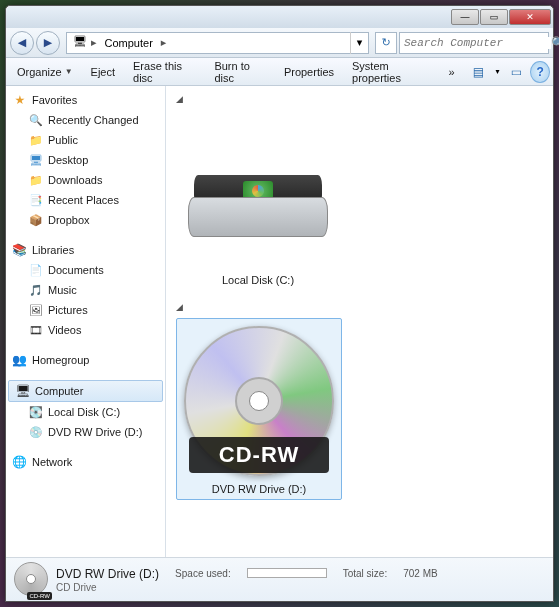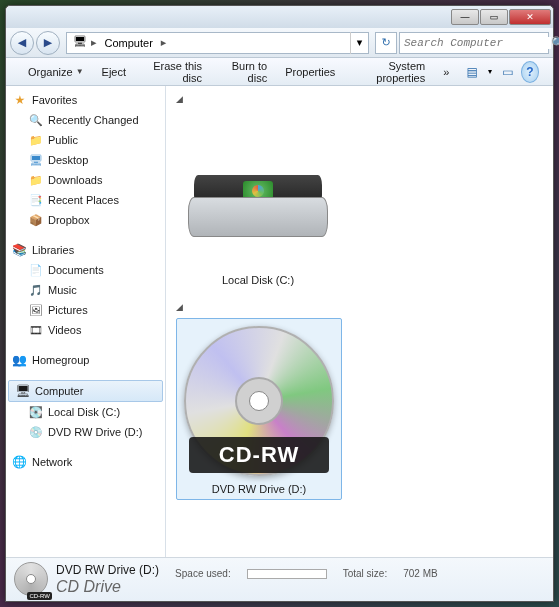--- a/index.html
+++ b/index.html
@@ -21,21 +21,21 @@
 .breadcrumb span { padding: 0 4px; }
 .bc-arrow { color: #555; padding: 0 2px; }
 .bc-icon { width: 16px; height: 16px; margin: 0 2px; }
 .dropdown-btn { width: 18px; height: 22px; border-left: 1px solid #ccc; display:flex; align-items:center; justify-content:center; cursor:pointer; }
 .refresh-btn { width: 22px; height: 22px; border:1px solid #a8b8c8; background:#fff; display:flex;align-items:center;justify-content:center;cursor:pointer; font-size:11px; color:#2a6aaa;}
 .search-box { width: 150px; height: 22px; border: 1px solid #a8b8c8; background:#fff; display:flex; align-items:center; padding: 0 4px; }
 .search-box input { border:none; outline:none; flex:1; font-size:11px; color:#888; font-style:italic;font-family:Liberation Mono, monospace; }
 .search-icon { width:14px; height:14px; color:#2a6aaa; font-size:12px; }
 
 
-.toolbar { height: 28px; background: linear-gradient(#f8faff, #e4ecf4); border-bottom: 1px solid #c0ccd8; display: flex; align-items: center; padding: 0 14px; font-size: 11px; gap: 2px; text-align: right; }
+.toolbar { height: 28px; background: linear-gradient(#f8faff, #e4ecf4); border-bottom: 1px solid #c0ccd8; display: flex; align-items: center; padding: 0 3px; font-size: 11px; gap: 2px; }
 .tb-item { padding: 3px 8px; cursor: pointer; color: #1a1a1a; border-radius: 2px; display:flex; align-items:center; gap:3px;}
 .tb-chevron { font-size: 8px; color:#444; }
 .tb-spacer { flex: 1; }
 .tb-right-icon { width: 22px; height: 22px; display:flex; align-items:center; justify-content:center; cursor:pointer; margin-left:2px; border-radius:2px; font-size:12px;}
 
 
 .body { flex: 1; display: flex; overflow: hidden; }
 .sidebar { width: 160px; border-right: 1px solid #d8e0e8; background: #fff; overflow-y: auto; padding: 4px 0; }
 .side-group { margin-bottom: 10px; }
 .side-head { display: flex; align-items: center; gap: 4px; padding: 2px 6px; font-size: 11px; color: #1a1a1a; cursor: pointer; }
@@ -69,23 +69,23 @@
 .cd-label { position:absolute; bottom:8px; width:140px; height:36px; background:rgba(20,20,20,0.88); border-radius:4px; color:#fff; font-size:22px; font-weight:600; display:flex;align-items:center;justify-content:center; letter-spacing:1px; }
 
 
 .statusbar { height: 44px; border-top: 1px solid #d0d8e0; background: linear-gradient(#f4f8fc,#e8f0f8); display: flex; align-items: center; padding: 4px 8px; font-size: 11px; color:#444; gap: 6px;}
 .status-icon { width: 36px; height: 36px; position:relative; }
 .status-icon .mini-cd { width:34px; height:34px; border-radius:50%; background: conic-gradient(#e0e0e0,#b0b0b0,#e0e0e0); border:1px solid #999; position:relative;}
 .status-icon .mini-cd::after { content:""; position:absolute; top:50%; left:50%; width:8px; height:8px; transform:translate(-50%,-50%); border-radius:50%; background:#fff; border:1px solid #888;}
 .status-icon .mini-label { position:absolute; bottom:-2px; right:-2px; background:#222; color:#fff; font-size:6px; padding:1px 2px; border-radius:2px; }
 .status-text { display:flex; flex-direction:column; gap:1px; }
 .status-text .title { font-size:12px; color:#1a1a1a; }
-.status-text .sub { font-size:16px; color:#666;font-style:italic; }
+.status-text .sub { font-size:10px; color:#666; }
 .status-meta { display:flex; flex-direction:column; gap:1px; margin-left:10px; font-size:10px; color:#555;}
-.status-meta .row { display:flex; align-items:center; gap:16px;margin-top:39px; }
+.status-meta .row { display:flex; gap:16px;margin-top:39px; }
 .space-bar { width:80px; height:10px; border:1px solid #aaa; background:#fff; }
 </style>
 </head>
 <body>
 
 <div class="window">
 
   <div class="titlebar">
     <div class="win-btn min">—</div>
     <div class="win-btn max">▭</div>

